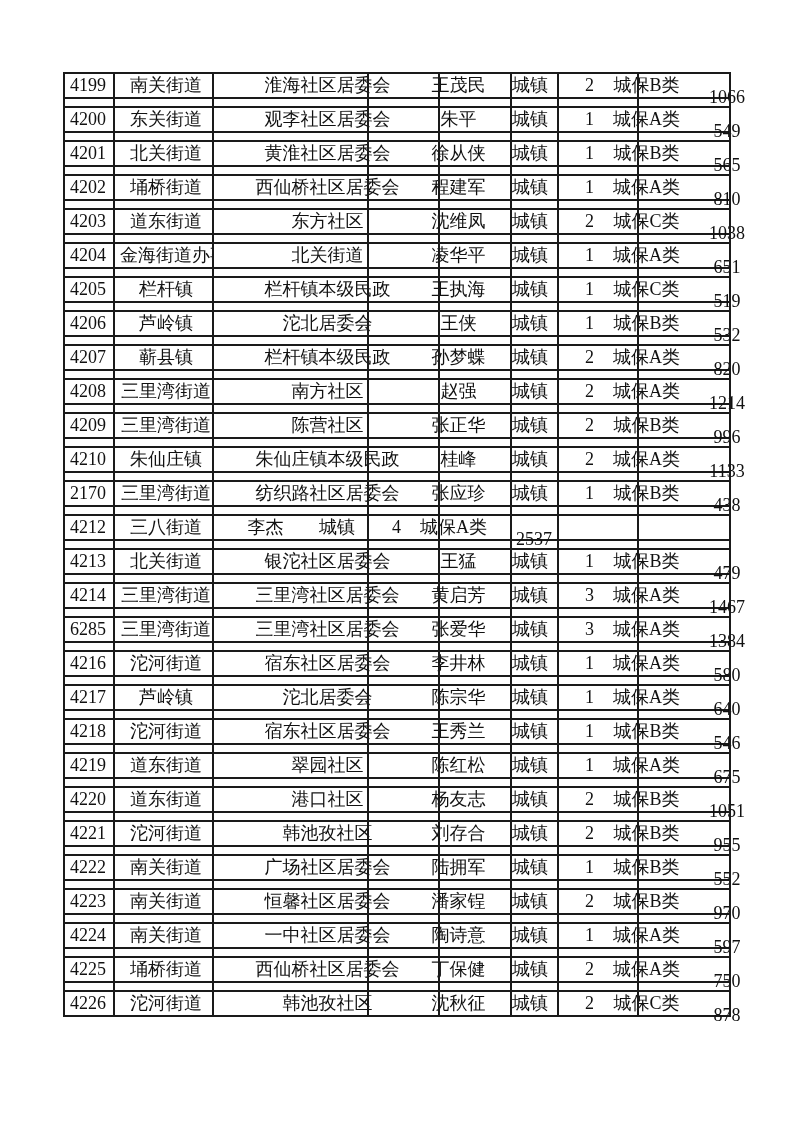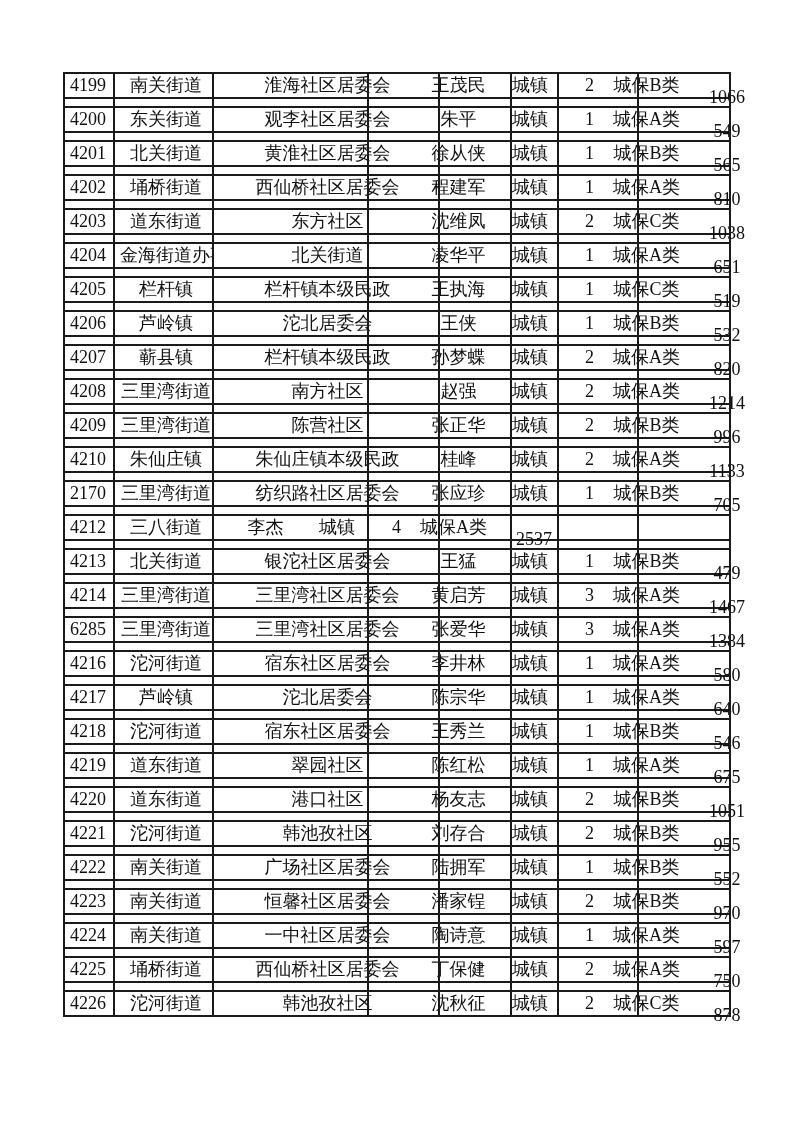--- a/index.html
+++ b/index.html
@@ -216,21 +216,21 @@
   </div>
 
   <div class="row">
     <div class="cell c0">2170</div>
     <div class="cell c1">三里湾街道</div>
     <div class="cell c2">纺织路社区居委会</div>
     <div class="cell c3">张应珍</div>
     <div class="cell c4">城镇</div>
     <div class="cell c5">1</div>
     <div class="cell c6">城保B类</div>
-    <div class="cell c7">705</div>
+    <div class="cell c7">438</div>
   </div>
 
   <div class="row">
     <div class="cell c0">4212</div>
     <div class="cell c1">三八街道</div>
     <div class="cell c3">李杰</div>
     <div class="cell c4">城镇</div>
     <div class="cell c5">4</div>
     <div class="cell c6">城保A类</div>
     <div class="cell c7">2537</div>

